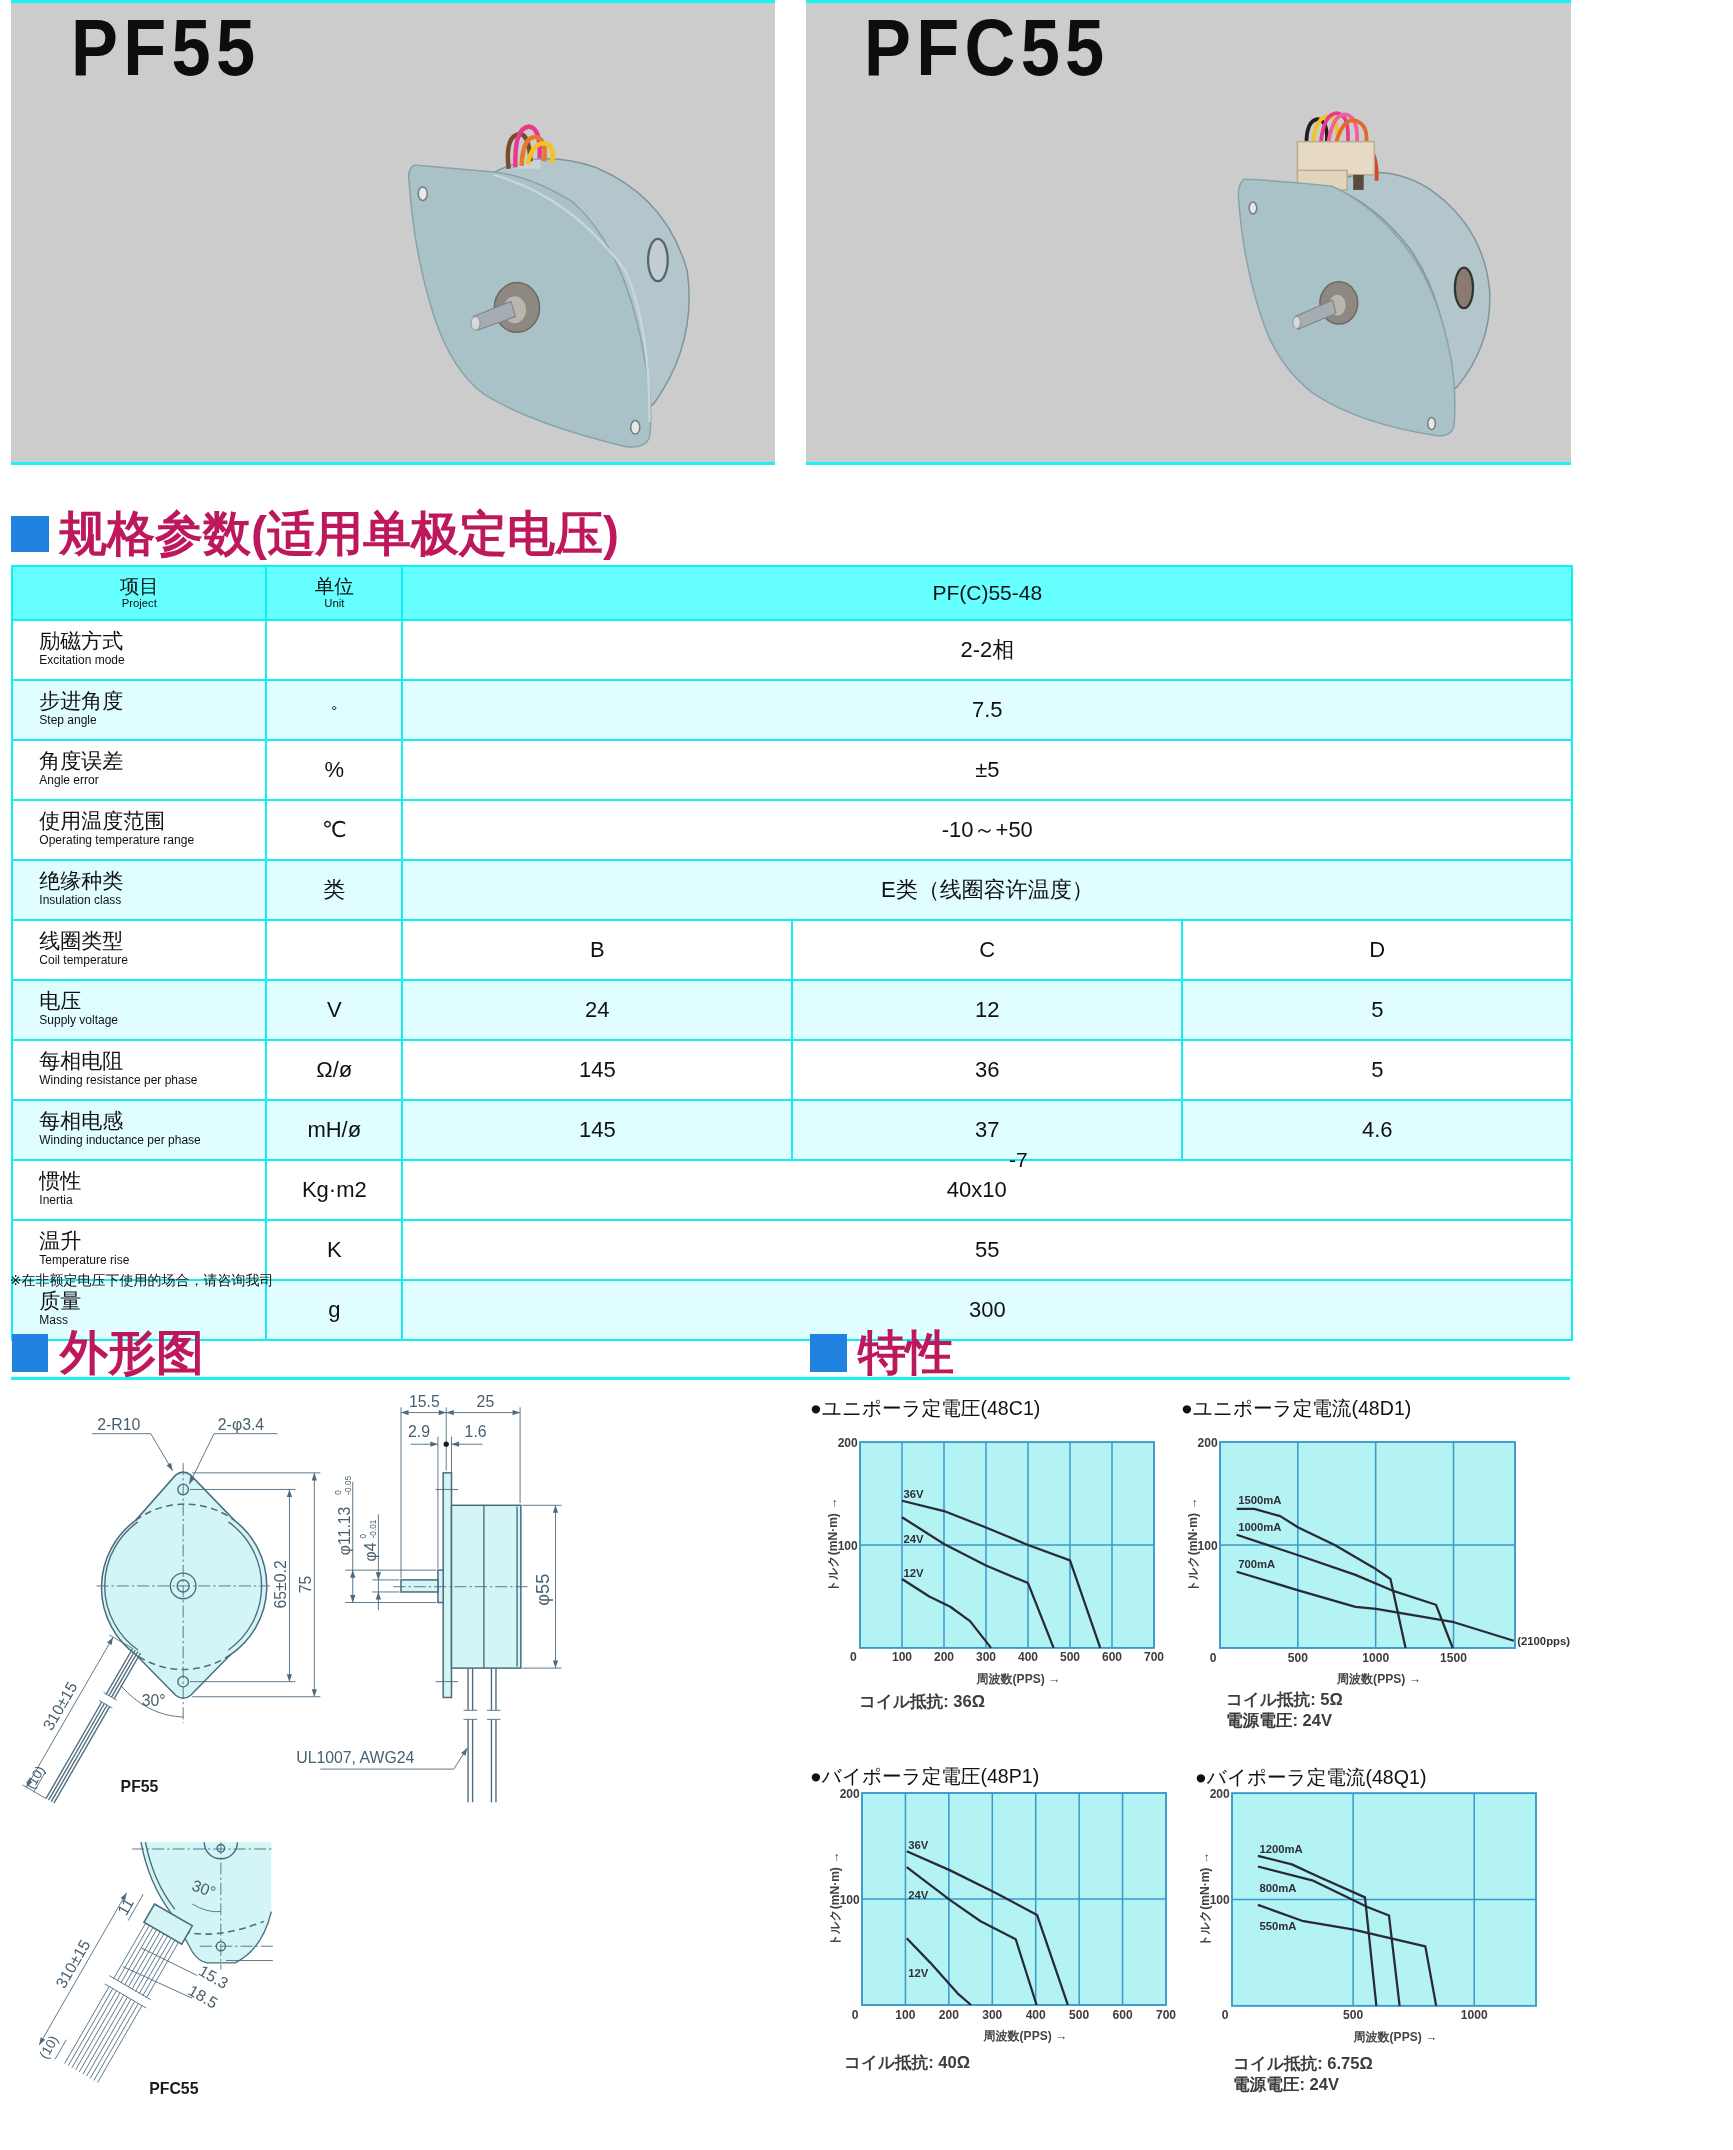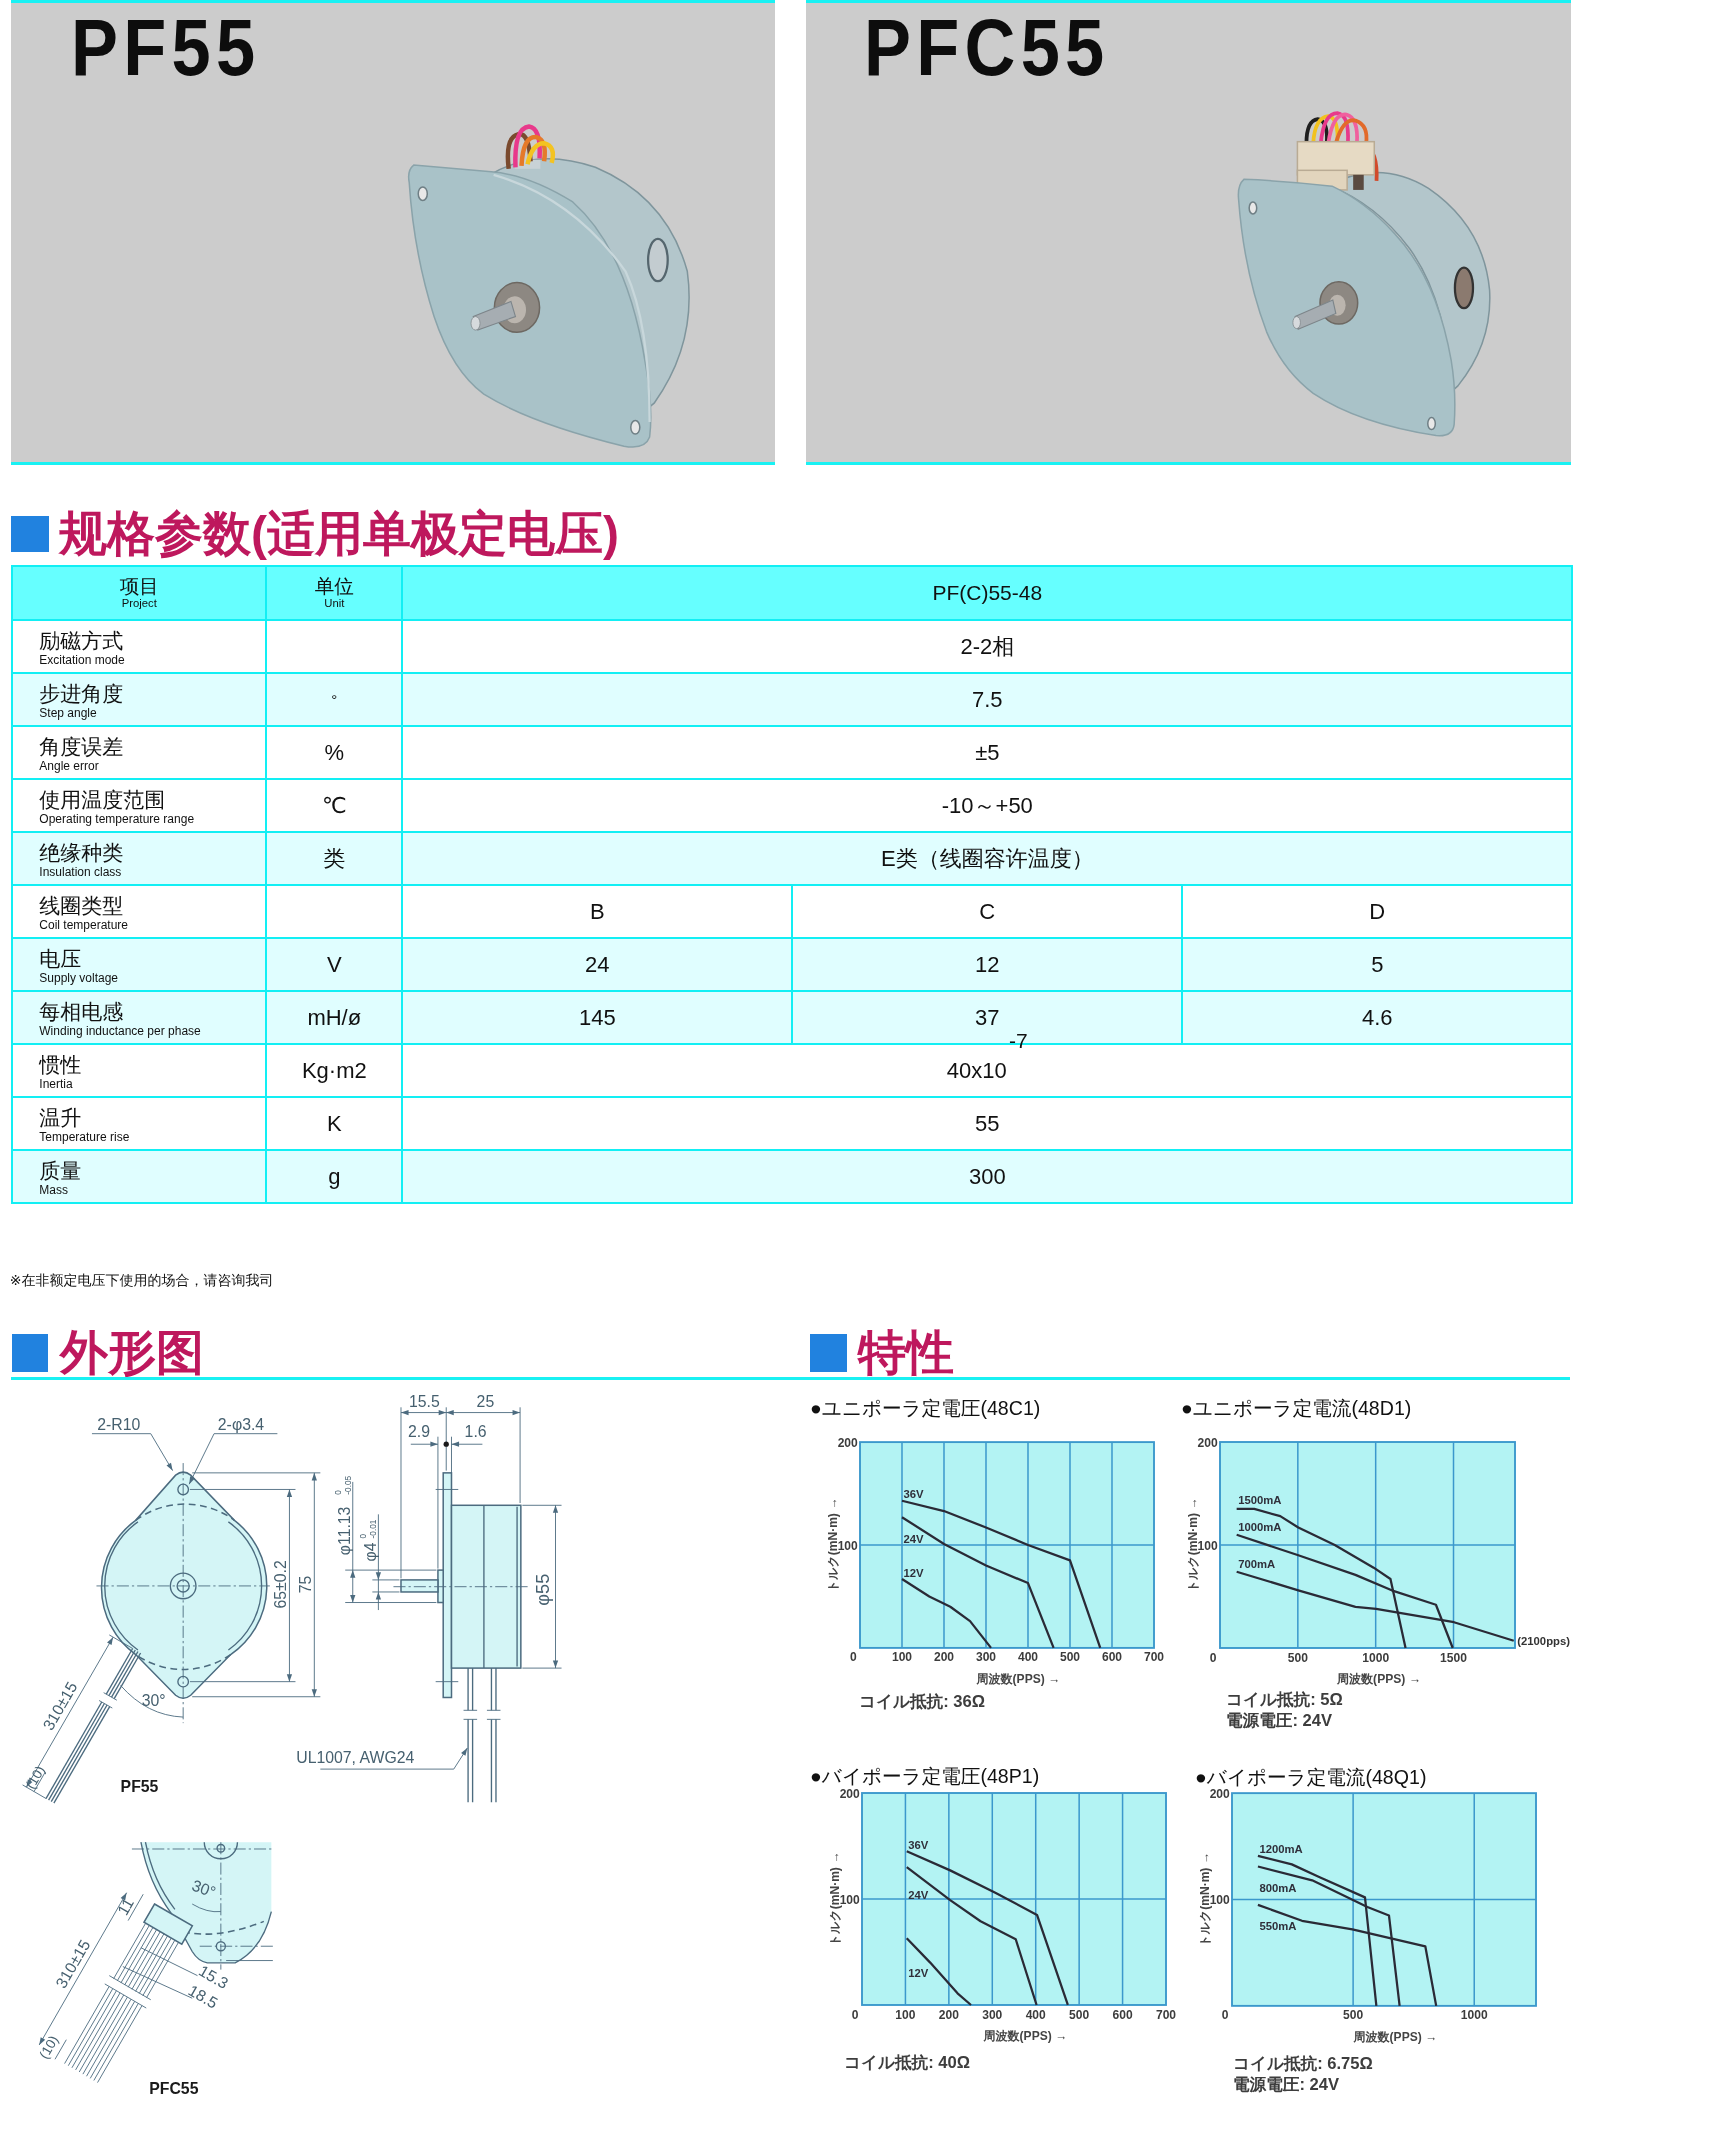--- a/index.html
+++ b/index.html
@@ -6,21 +6,21 @@
 html,body{width:1734px;height:2151px;background:#ffffff}
 body{position:relative;overflow:hidden;font-family:"Liberation Sans","DejaVu Sans",sans-serif;color:#111}
 .panel{position:absolute;top:0;height:465px;background:#cccccc;border-top:3px solid #19f1f3;border-bottom:3.8px solid #19f1f3;overflow:hidden}
 .panel-left{left:11.3px;width:764px}
 .panel-right{left:806px;width:765px}
 .product-title{position:absolute;top:4.5px;font-size:80px;line-height:80px;font-weight:bold;letter-spacing:6px;color:#0d0d0d;transform:scaleX(.88);transform-origin:0 0;white-space:nowrap}
 .photo{position:absolute;left:0;top:-3px}
 .sec-square{position:absolute;background:#2182df}
 .sec-title{position:absolute;font-size:48px;line-height:39px;font-weight:bold;color:#be185d;white-space:nowrap}
 .spec{position:absolute;left:11.3px;top:565px;width:1560px;border-collapse:collapse;table-layout:fixed}
-.spec td{border:2.3px solid #12eff4;height:53px;background:#ffffff}
+.spec td{border:2.3px solid #12eff4;height:60px;background:#ffffff}
 .spec tr.hd td{background:#66ffff;height:54px}
 .spec tr.lc td{background:#e0feff}
 .spec td.lbl{text-align:left;vertical-align:top;padding:8.3px 0 0 26px}
 .spec td.lbl .cn{display:block;font-size:21px;line-height:23.4px;white-space:nowrap}
 .spec td.lbl .en{display:block;font-size:12px;line-height:15px;white-space:nowrap}
 .spec td.hcell{text-align:center;vertical-align:middle}
 .spec td.hcell .cn{display:block;font-size:19.6px;line-height:22px}
 .spec td.hcell .en{display:block;font-size:11.3px;line-height:13.6px}
 .spec td.model{text-align:center;vertical-align:middle;font-size:21px}
 .spec td.unit,.spec td.val{text-align:center;vertical-align:middle;font-size:22px;white-space:nowrap}
@@ -172,20 +172,30 @@
     <td class="val">D</td>
   </tr>
   <tr class="lc">
     <td class="lbl">
           <span class="cn">电压</span>
           <span class="en">Supply voltage</span>
         </td>
     <td class="unit">V</td>
     <td class="val">24</td>
     <td class="val">12</td>
+    <td class="val">5</td>
+  </tr>
+  <tr>
+    <td class="lbl">
+          <span class="cn">每相电阻</span>
+          <span class="en">Winding resistance per phase</span>
+        </td>
+    <td class="unit">Ω/ø</td>
+    <td class="val">145</td>
+    <td class="val">36</td>
     <td class="val">5</td>
   </tr>
   <tr class="lc">
     <td class="lbl">
           <span class="cn">每相电感</span>
           <span class="en">Winding inductance per phase</span>
         </td>
     <td class="unit">mH/ø</td>
     <td class="val">145</td>
     <td class="val">37</td>

